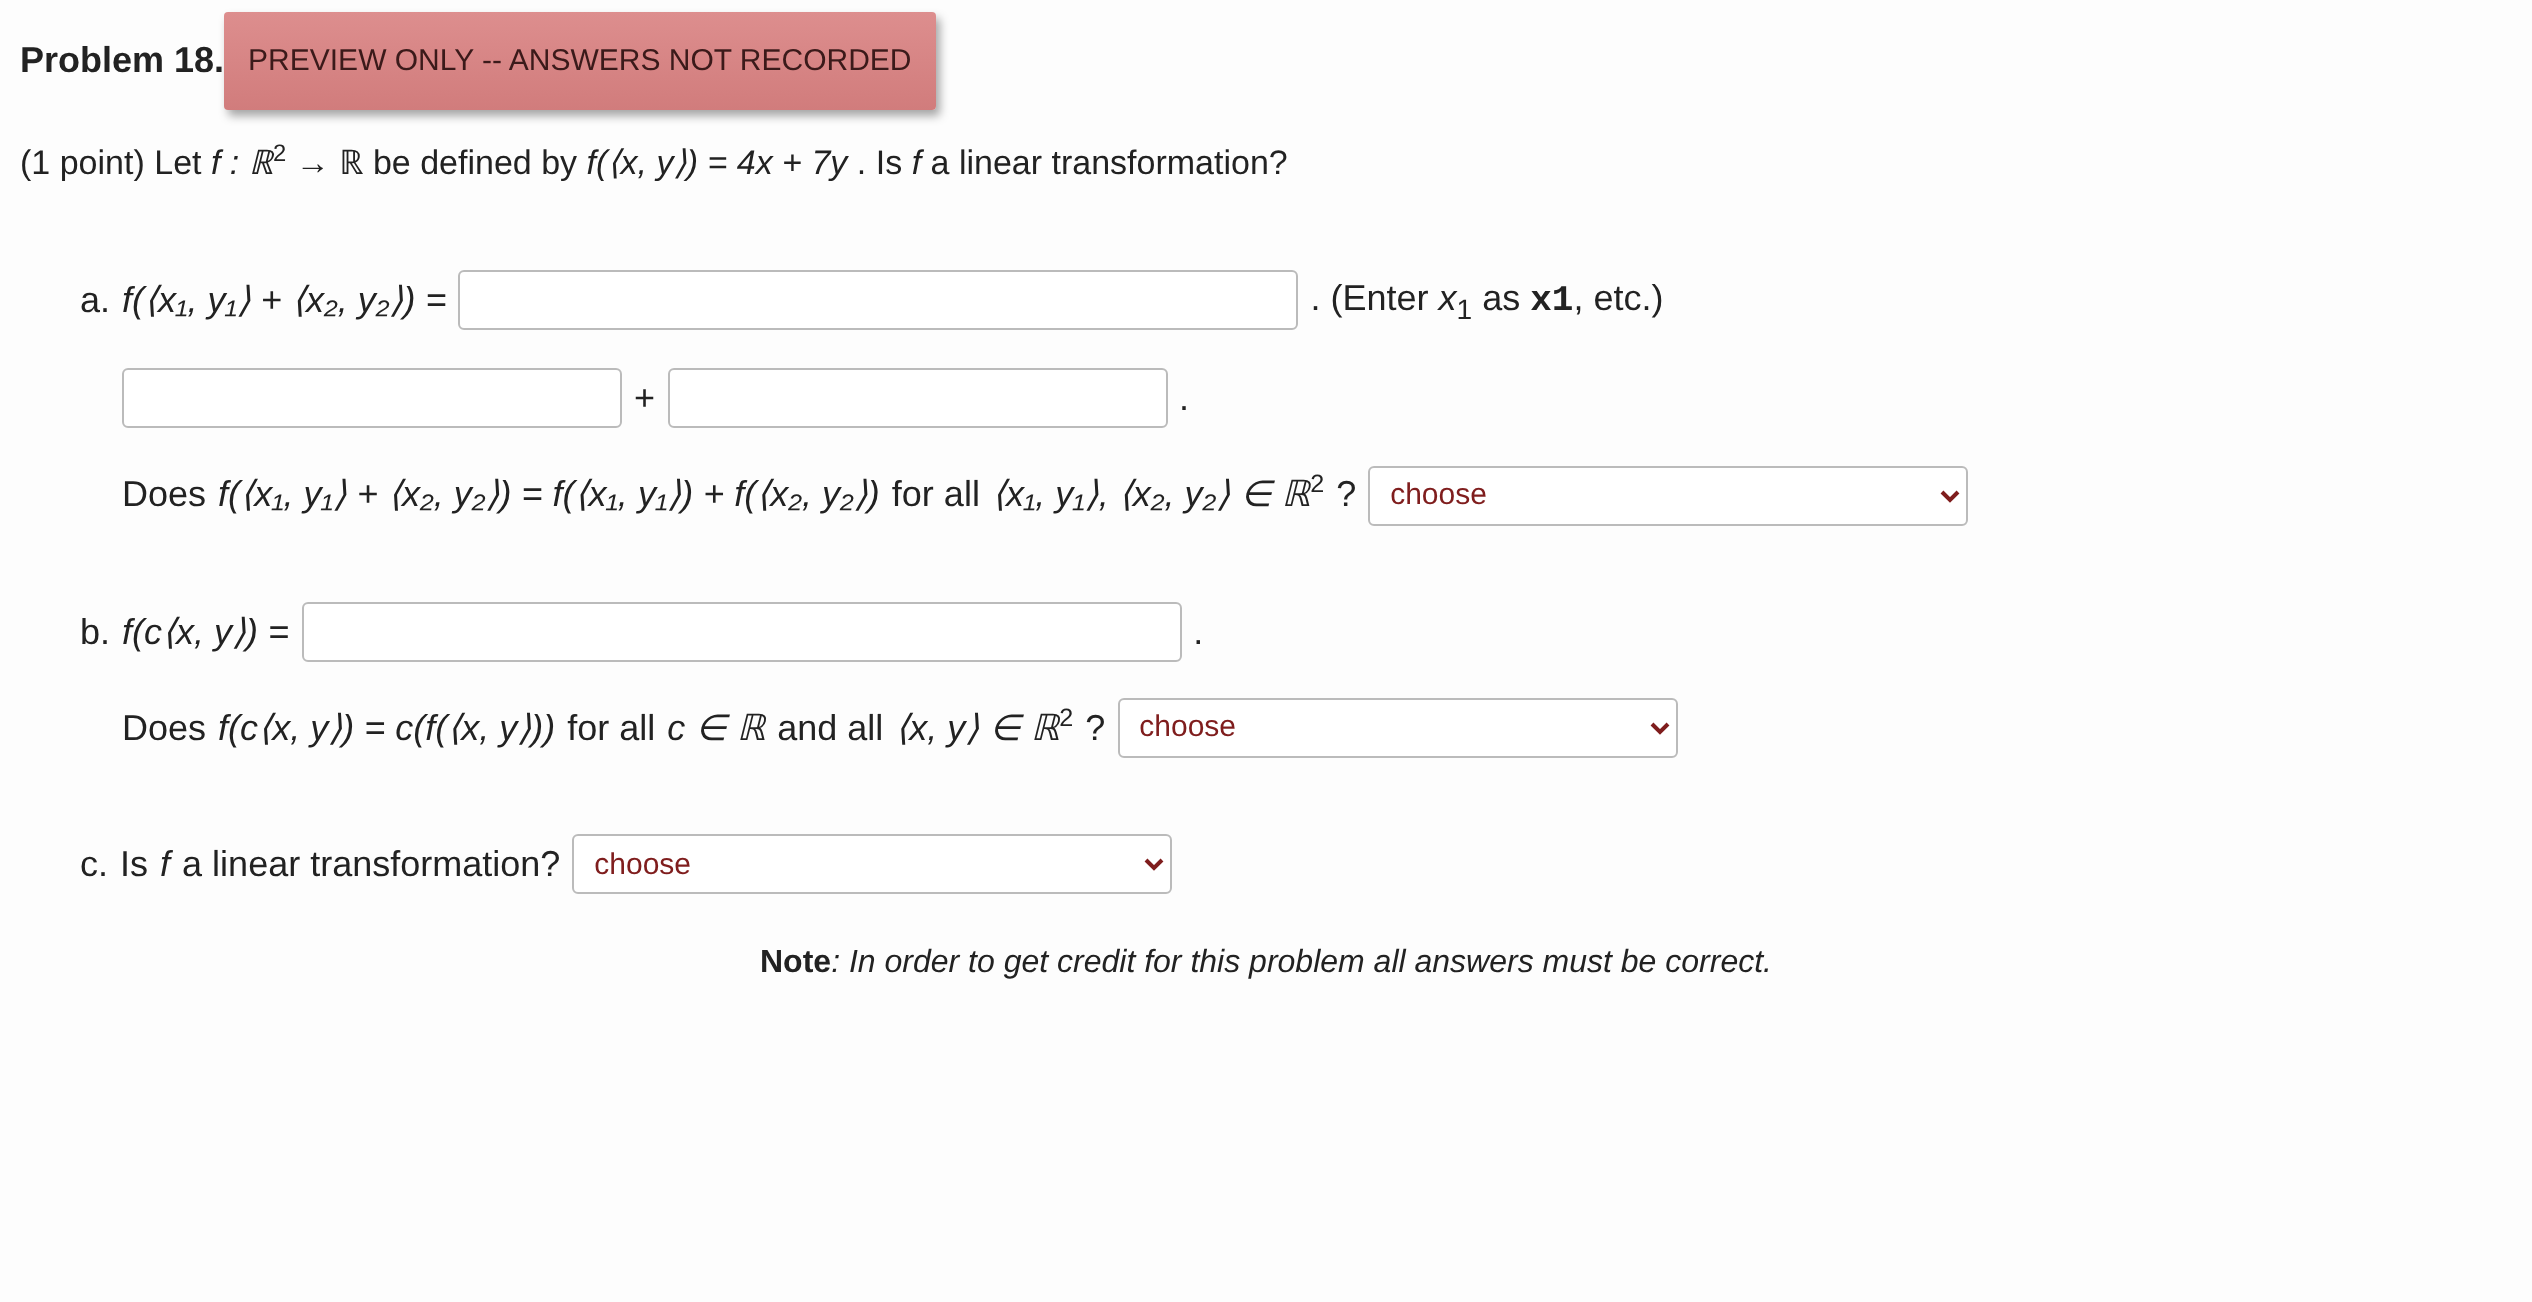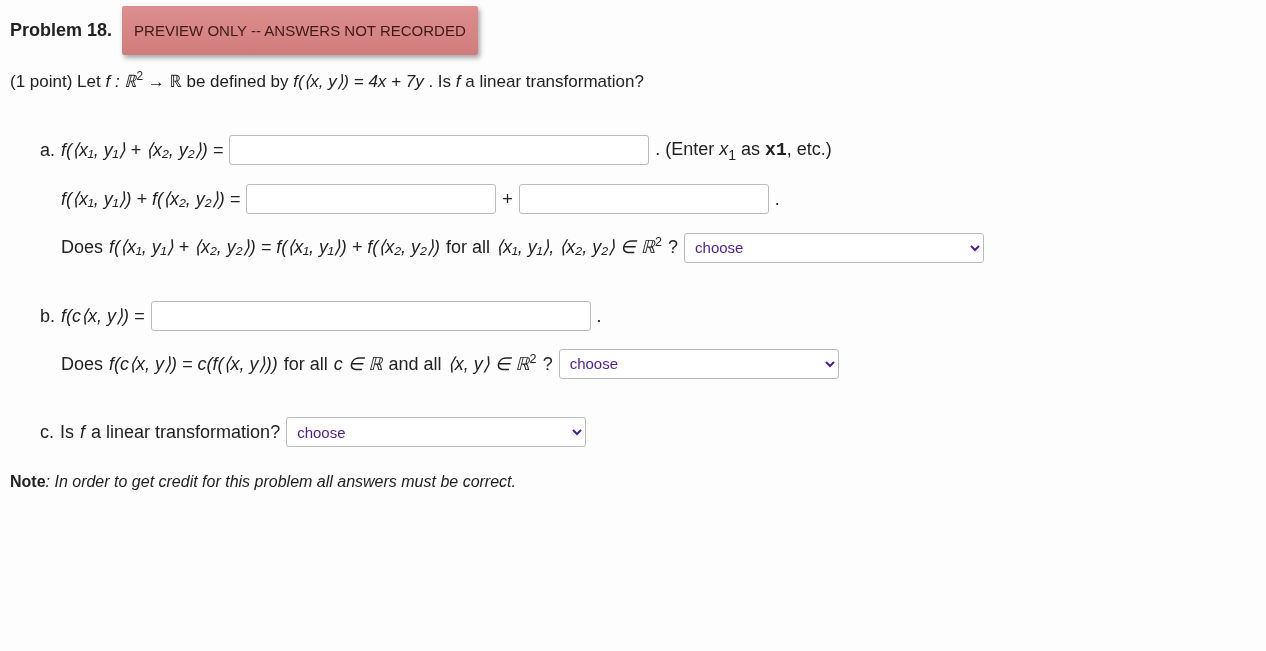--- a/index.html
+++ b/index.html
@@ -8,21 +8,21 @@
       font-size: 17px;
       color: #222;
       background: #fdfdfd;
       margin: 0;
       padding: 6px 10px 20px 10px;
       width: 1266px;
     }
     .header-row {
       display: flex;
       align-items: center;
-      gap: 10px;
+      gap: 0;
       margin-bottom: 14px;
     }
     .problem-title {
       font-weight: bold;
       font-size: 18px;
     }
     .preview-badge {
       background: linear-gradient(#dd8e8e, #d17c7c);
       color: #3b1a1a;
       padding: 16px 12px;
@@ -62,27 +62,28 @@
     .w-md { width: 250px; }
     .w-sm { width: 110px; }
     .w-xl { width: 440px; }
     select.choose {
       height: 30px;
       min-width: 280px;
       border: 1px solid #bbb;
       border-radius: 3px;
       padding: 2px 6px;
       font-size: 15px;
-      color: #4c1d95;
+      color: #7f1d1d;
       background: #fff;
     }
     select.choose.narrow { min-width: 300px; }
     .note {
       font-size: 16px;
       margin-top: 6px;
+      text-align: center;
     }
     .note b { font-weight: bold; font-style: normal; }
     .tt { font-family: 'Courier New', monospace; font-style: normal; font-weight: bold; }
     .paren-big { font-size: 26px; font-family: Georgia, serif; font-style: normal; line-height: 1; position: relative; top: 2px;}
   </style>
 </head>
 <body>
 
 <div class="header-row">
   <span class="problem-title">Problem 18.</span>
@@ -107,21 +108,20 @@
     <span>a.</span>
     <span class="math">f(⟨x₁, y₁⟩ + ⟨x₂, y₂⟩) = </span>
     <input class="answer w-lg" type="text" style="">
     <span>
       <span>. (Enter </span><span class="math"><span>x</span><span class="sub">1</span></span><span> as </span><span class="tt">x1</span><span>, etc.)</span>
     </span>
   </div>
 
   <div class="row">
     <span style="visibility:hidden">a.</span>
-    <span class="math">f(⟨x₁, y₁⟩) + f(⟨x₂, y₂⟩) = </span>
     <input class="answer w-md" type="text" style="">
     <span>+</span>
     <input class="answer w-md" type="text" style="">
     <span>.</span>
   </div>
 
   <div class="row">
     <span style="visibility:hidden">a.</span>
     <span>Does </span>
     <span class="math">f(⟨x₁, y₁⟩ + ⟨x₂, y₂⟩) = f(⟨x₁, y₁⟩) + f(⟨x₂, y₂⟩)</span>

